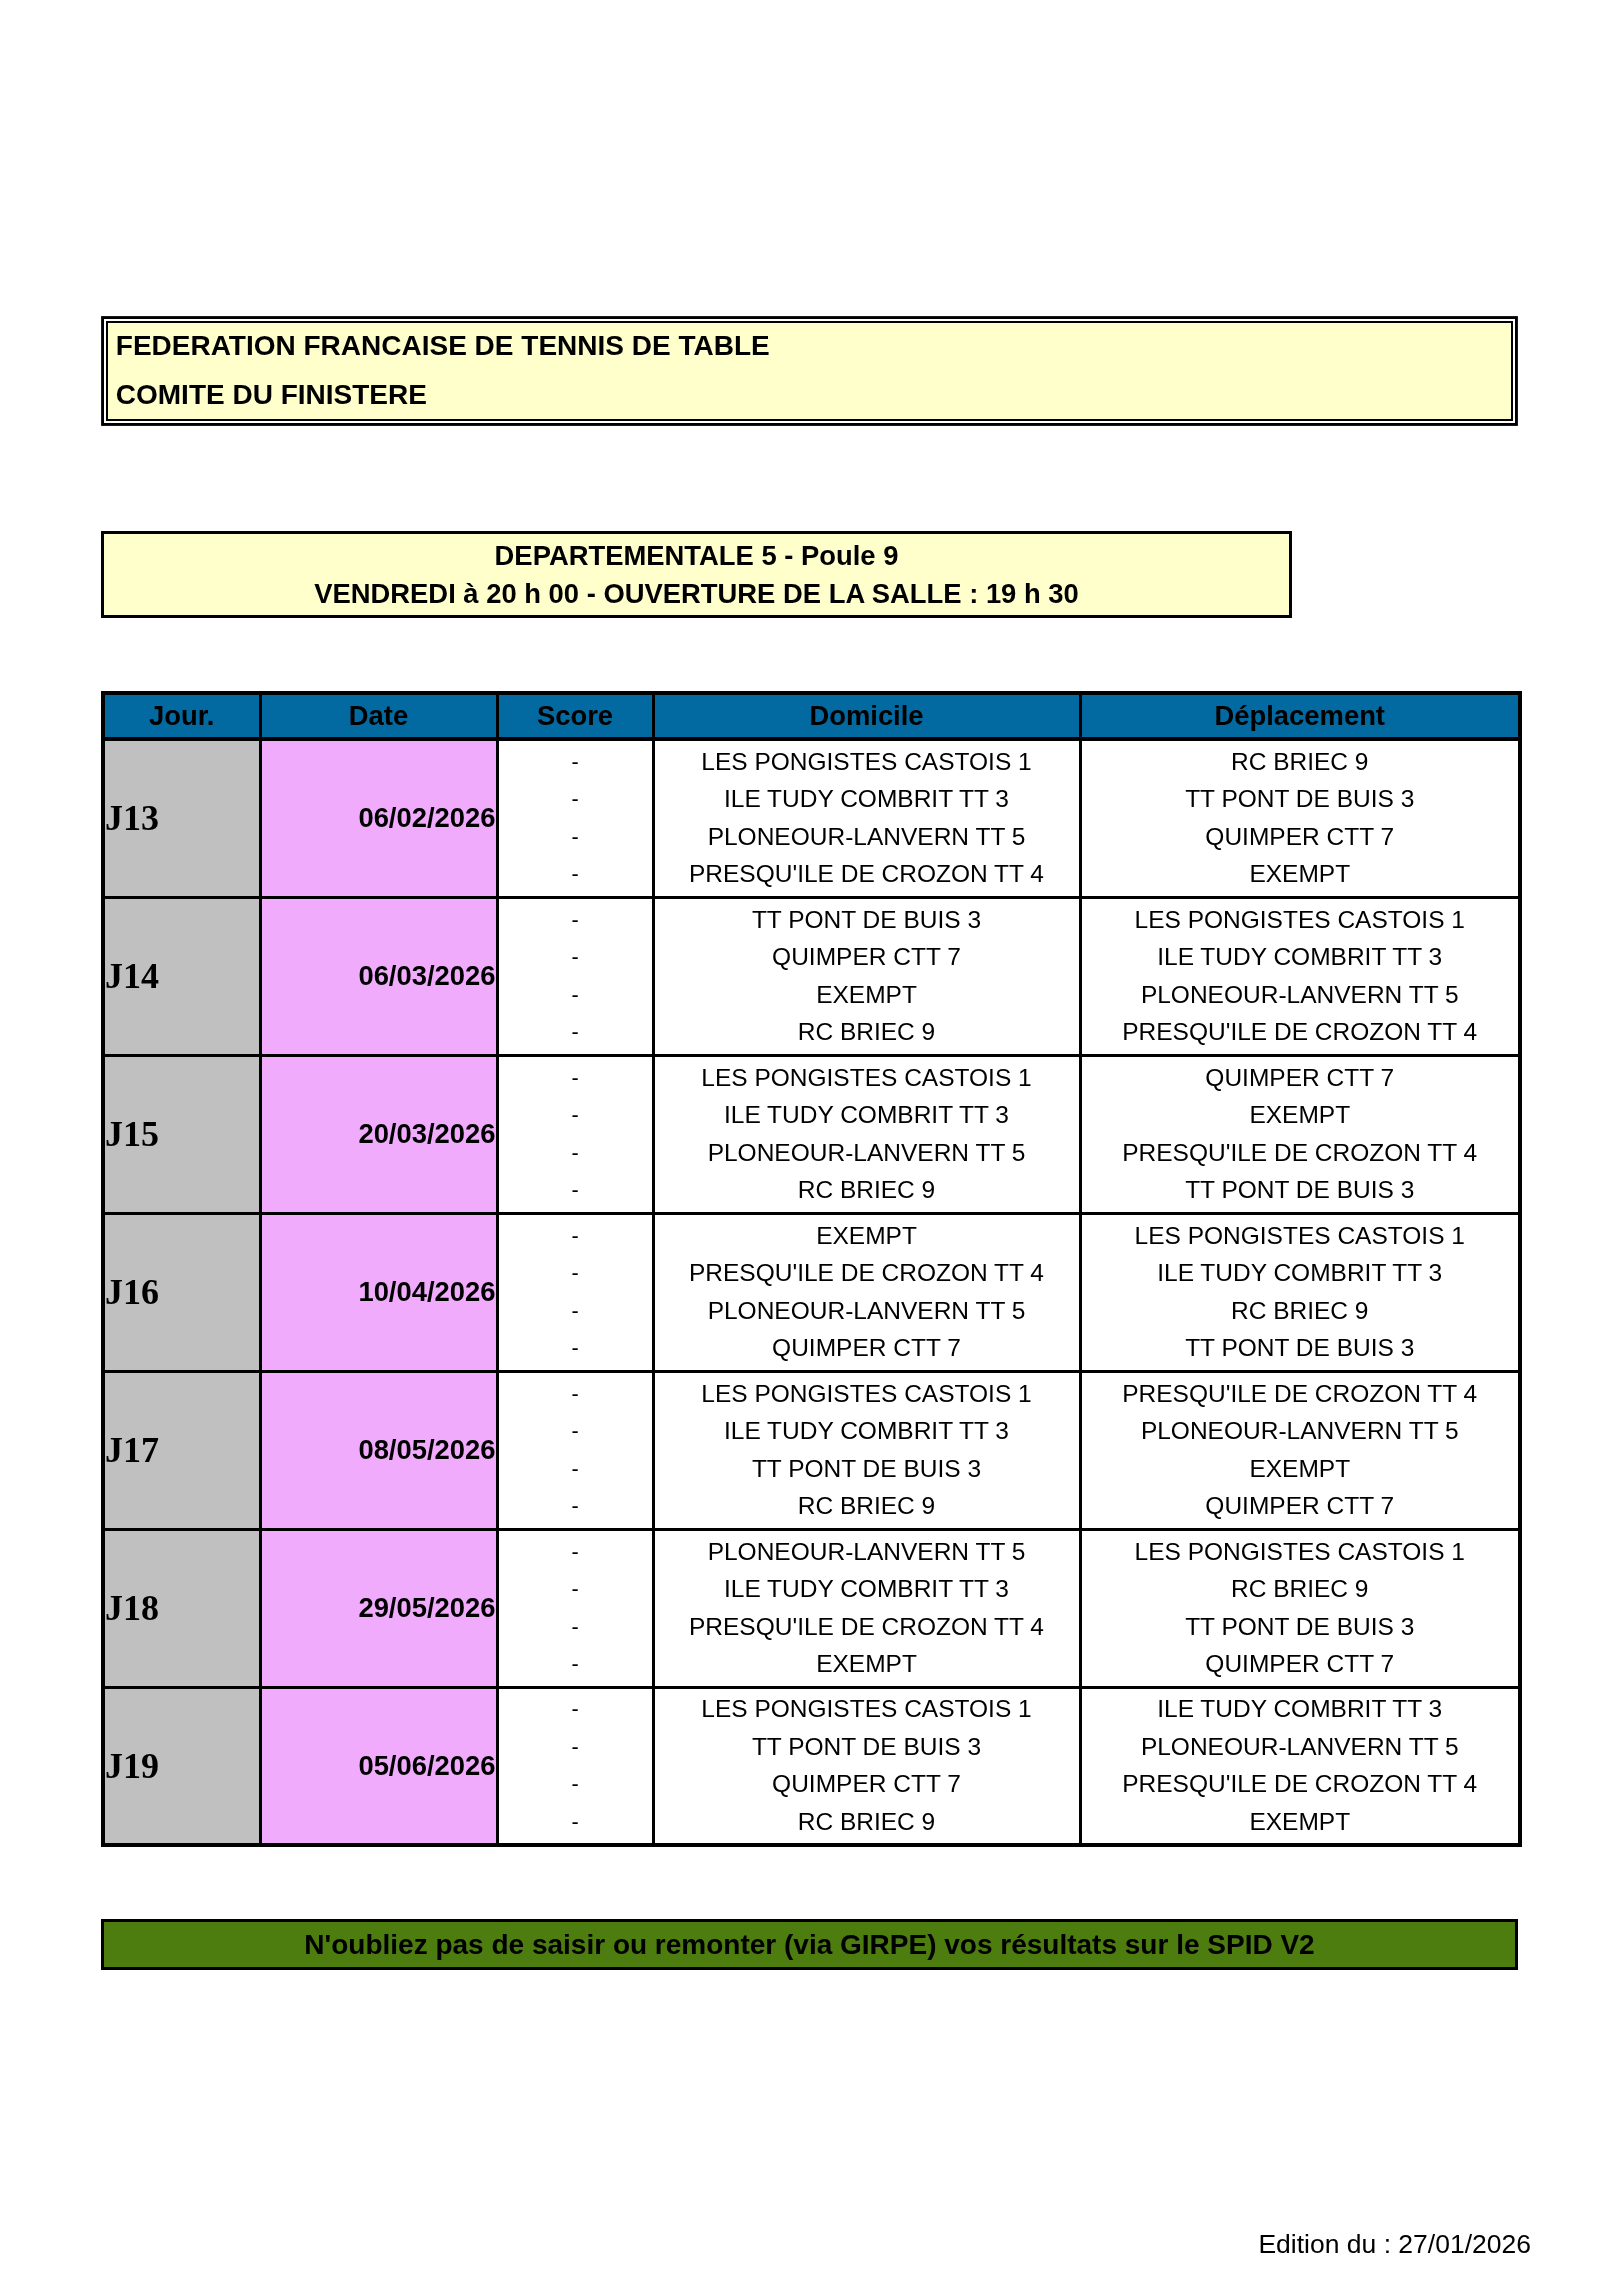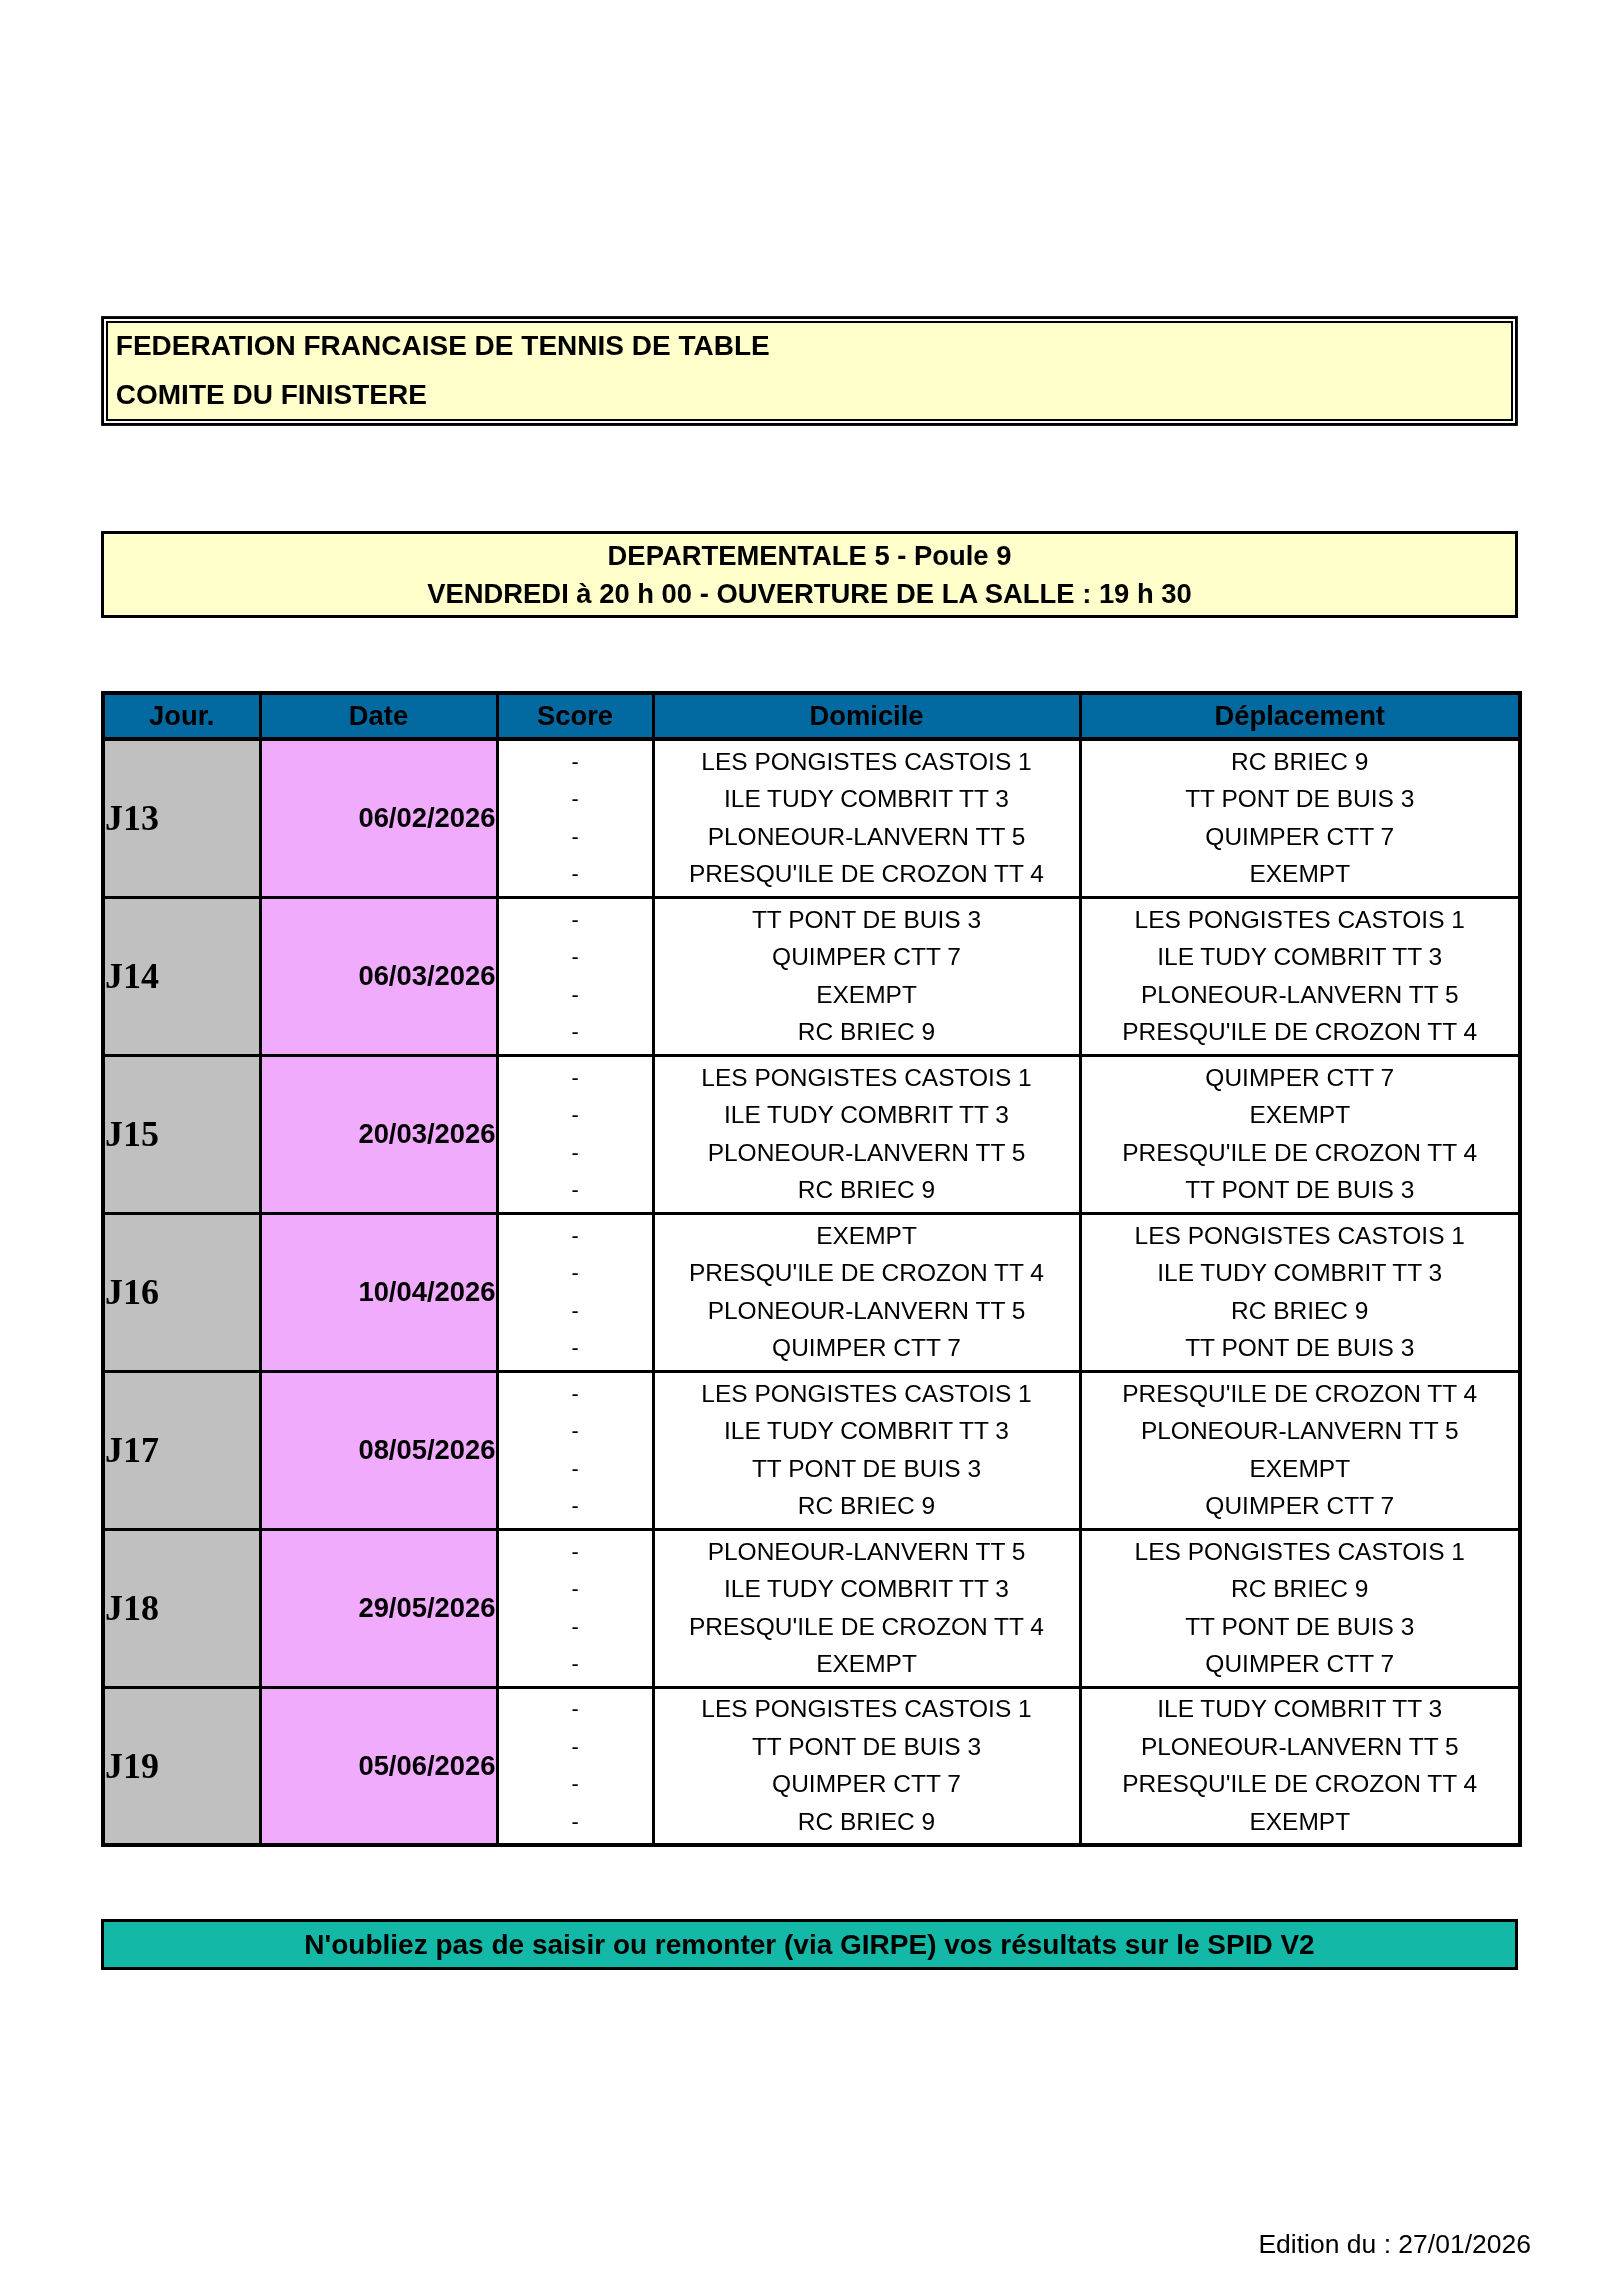--- a/index.html
+++ b/index.html
@@ -25,21 +25,21 @@
     display: flex; flex-direction: column; justify-content: space-between;
   }
   .fed-line { font-size: 28px; font-weight: bold; line-height: 36px; white-space: nowrap; }
   .fed-split { display: flex; justify-content: space-between; padding-right: 35px; }
   .fed-center { text-align: left; }
 
   
   .division-box {
     position: absolute;
     left: 101px; top: 531px;
-    width: 1417px; height: 87px;
+    width: 1191px; height: 87px;
     background: #FFFFCC;
     border: 3.9px solid #000;
     display: flex; flex-direction: column; justify-content: space-evenly;
     text-align: center;
   }
   .division-box div { font-size: 27.4px; font-weight: bold; line-height: 31px; }
 
   
   table.schedule {
     position: absolute;
@@ -77,21 +77,21 @@
     font-size: 24.5px; line-height: 26.5px;
     text-align: center; white-space: nowrap; overflow: hidden;
   }
   td.score-cell .line { font-size: 21.6px; }
 
   
   .reminder-banner {
     position: absolute;
     left: 101px; top: 1919px;
     width: 1417px; height: 51px;
-    background: #14b8a6;
+    background: #4d7c0f;
     border: 3.9px solid #000;
     display: flex; align-items: center; justify-content: center;
   }
   .reminder-banner span { font-size: 28px; font-weight: bold; white-space: nowrap; }
 
   
   .edition {
     position: absolute;
     right: 90px; top: 2229px;
     font-size: 26.5px;

